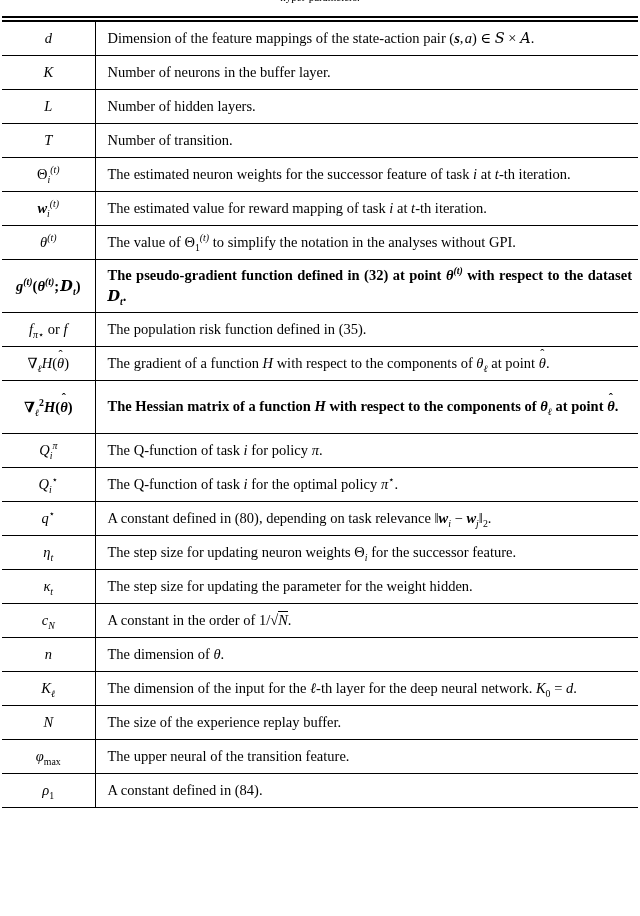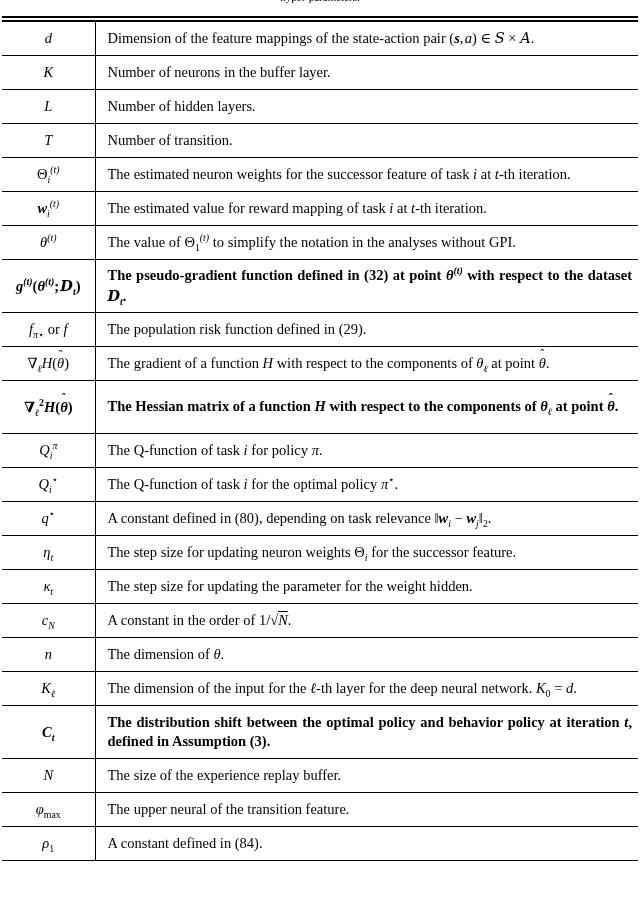--- a/index.html
+++ b/index.html
@@ -155,21 +155,21 @@
         <td class="desc">The value of <span class="nowrap"><span class="mup">Θ</span><sub class="sub">1</sub><sup class="sup mi">(t)</sup></span> to simplify the notation in the analyses without GPI.</td>
       </tr>
 
       <tr class="two-line">
         <td class="sym"><span class="mi">g</span><sup class="sup mi">(t)</sup>(<span class="mi">θ</span><sup class="sup mi">(t)</sup>; <span class="cal">D</span><sub class="sub mi">t</sub>)</td>
         <td class="desc">The pseudo-gradient function defined in (32) at point <span class="nowrap"><span class="mi">θ</span><sup class="sup mi">(t)</sup></span> with respect to the dataset <span class="cal">D</span><sub class="sub mi">t</sub>.</td>
       </tr>
 
       <tr>
         <td class="sym"><span class="mi">f</span><sub class="sub"><span class="mi">π</span>⋆</sub> <span class="mup">or</span> <span class="mi">f</span></td>
-        <td class="desc">The population risk function defined in (29).</td>
+        <td class="desc">The population risk function defined in (35).</td>
       </tr>
 
       <tr>
         <td class="sym">∇<sub class="sub mi">ℓ</sub><span class="mi">H</span>(<span class="hat-wrap"><span class="hat">ˆ</span><span class="mi">θ</span></span>)</td>
         <td class="desc">The gradient of a function <span class="mi">H</span> with respect to the components of <span class="mi">θ</span><sub class="sub mi">ℓ</sub> at point <span class="hat-wrap"><span class="hat">ˆ</span><span class="mi">θ</span></span>.</td>
       </tr>
 
       <tr class="two-line">
         <td class="sym">∇<sub class="sub mi">ℓ</sub><sup class="sup">2</sup><span class="mi">H</span>(<span class="hat-wrap"><span class="hat">ˆ</span><span class="mi">θ</span></span>)</td>
         <td class="desc">The Hessian matrix of a function <span class="mi">H</span> with respect to the components of <span class="mi">θ</span><sub class="sub mi">ℓ</sub> at point <span class="hat-wrap"><span class="hat">ˆ</span><span class="mi">θ</span></span>.</td>
@@ -210,24 +210,20 @@
         <td class="desc">The dimension of <span class="mi">θ</span>.</td>
       </tr>
 
 
       <tr>
         <td class="sym"><span class="mi">K</span><sub class="sub mi">ℓ</sub></td>
         <td class="desc">The dimension of the input for the <span class="mi">ℓ</span>-th layer for the deep neural network. <span class="nowrap"><span class="mi">K</span><sub class="sub">0</sub> = <span class="mi">d</span>.</span></td>
       </tr>
 
 
-      <tr class="two-line">
-        <td class="sym"><span class="mi">C</span><sub class="sub mi">t</sub></td>
-        <td class="desc">The distribution shift between the optimal policy and behavior policy at iteration <span class="mi">t</span>, defined in Assumption (3).</td>
-      </tr>
 
       <tr>
         <td class="sym"><span class="mi">N</span></td>
         <td class="desc">The size of the experience replay buffer.</td>
       </tr>
 
       <tr>
         <td class="sym"><span class="mi">φ</span><sub class="sub mup">max</sub></td>
         <td class="desc">The upper neural of the transition feature.</td>
       </tr>

